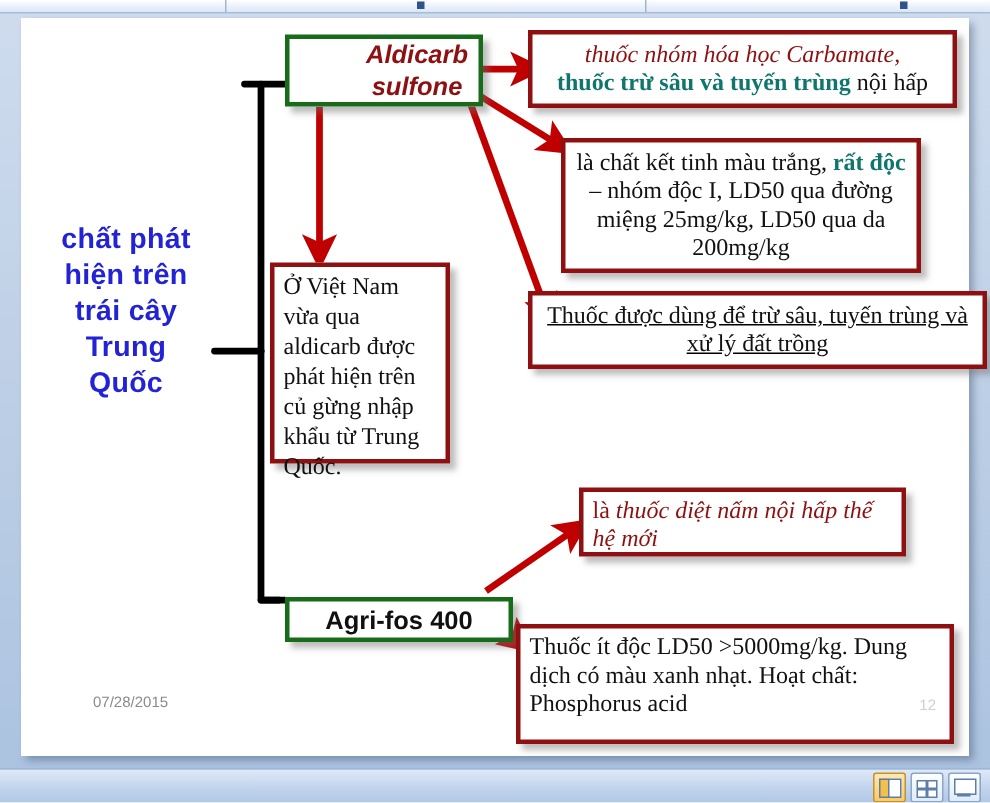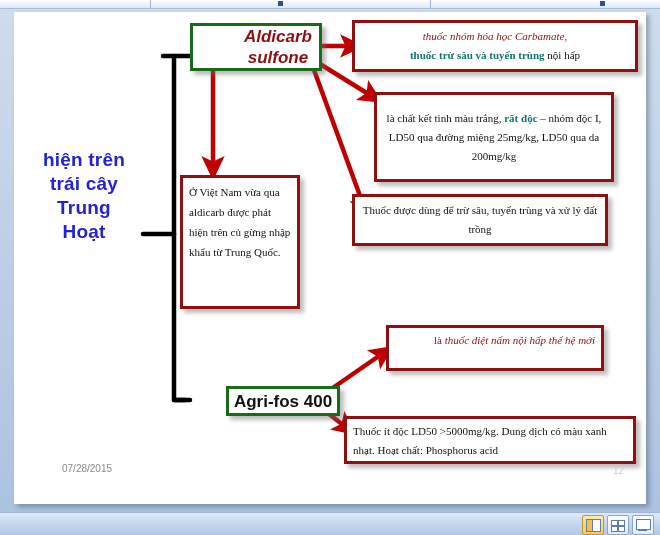--- a/index.html
+++ b/index.html
@@ -117,21 +117,21 @@
 
   .serif { font-family: "Liberation Serif", serif; }
   .t-red { color: #8e1010; }
   .t-blue { color: #0f766e; }
   .t-black { color: #111111; }
   .ital { font-style: italic; }
   .bold { font-weight: bold; }
 
   .boxtext {
     font-family: "Liberation Serif", serif;
-    font-size: 11px;
+    font-size: 16px;
     line-height: 19px;
     text-align: center;
     padding: 2px 6px;
     box-sizing: border-box;
   }
   .boxtext.left { text-align: left; }
 
   .greenlabel {
     font-family: "Liberation Sans", sans-serif;
     font-weight: bold;
@@ -203,24 +203,25 @@
         <path d="M199,59 L199,163"></path>
       </g>
 
       <g stroke="#c00000" stroke-width="4.5" fill="none" marker-end="url(#ah)">
         <path d="M310,382 L375,337"></path>
         <path d="M310,398 L338,420"></path>
       </g>
     </svg>
 
     <div class="title-block" style="left:10px; top:136px; width:120px;">
+      <div>chất phát</div>
       <div>hiện trên</div>
       <div>trái cây</div>
       <div>Trung</div>
-      <div>Hoạt</div>
+      <div>Quốc</div>
     </div>
 
     <div class="node node-green" style="left:176px; top:11px; width:132px; height:48px;padding-left:44px;">
       <div class="node-inner">
         <div class="greenlabel aldi">
           <div>Aldicarb</div>
           <div>sulfone</div>
         </div>
       </div>
     </div>
@@ -237,47 +238,47 @@
     </div>
 
     <div class="node node-red" style="left:360px; top:80px; width:240px; height:90px;">
       <div class="node-inner">
         <div class="boxtext serif t-black">
           <span>là chất kết tinh màu trắng, </span><span class="bold t-blue">rất độc</span><span> – nhóm độc I, LD50 qua đường miệng 25mg/kg, LD50 qua da 200mg/kg</span>
         </div>
       </div>
     </div>
 
-    <div class="node node-red" style="left:338px; top:182px; width:256px; height:52px;">
+    <div class="node node-red" style="left:338px; top:182px; width:306px; height:52px;text-decoration:underline;">
       <div class="node-inner">
         <div class="boxtext serif t-black">Thuốc được dùng để trừ sâu, tuyến trùng và xử lý đất trồng</div>
       </div>
     </div>
 
     <div class="node node-red" style="left:166px; top:163px; width:120px; height:134px;">
       <div class="node-inner left">
         <div class="boxtext left serif t-black" style="line-height:20px; padding-top:4px;">Ở Việt Nam vừa qua aldicarb được phát hiện trên củ gừng nhập khẩu từ Trung Quốc.</div>
       </div>
     </div>
 
-    <div class="node node-green" style="left:176px; top:374px; width:114px; height:30px;margin-left:36px;">
+    <div class="node node-green" style="left:176px; top:386px; width:152px; height:30px;">
       <div class="node-inner">
         <div class="greenlabel agri">Agri-fos 400</div>
       </div>
     </div>
 
     <div class="node node-red" style="left:372px; top:313px; width:218px; height:46px;">
       <div class="node-inner left">
         <div class="boxtext left serif" style="padding-top:3px;">
           <span class="t-red">là </span><span class="t-red ital">thuốc diệt nấm nội hấp thế hệ mới</span>
         </div>
       </div>
     </div>
 
-    <div class="node node-red" style="left:330px; top:404px; width:292px; height:48px;">
+    <div class="node node-red" style="left:330px; top:404px; width:292px; height:80px;">
       <div class="node-inner left">
         <div class="boxtext left serif t-black" style="padding-top:3px;">Thuốc ít độc LD50 &gt;5000mg/kg. Dung dịch có màu xanh nhạt. Hoạt chất: Phosphorus acid</div>
       </div>
     </div>
 
     <div class="datestamp">07/28/2015</div>
     <div class="pagenum">12</div>
 
   </div>
 

